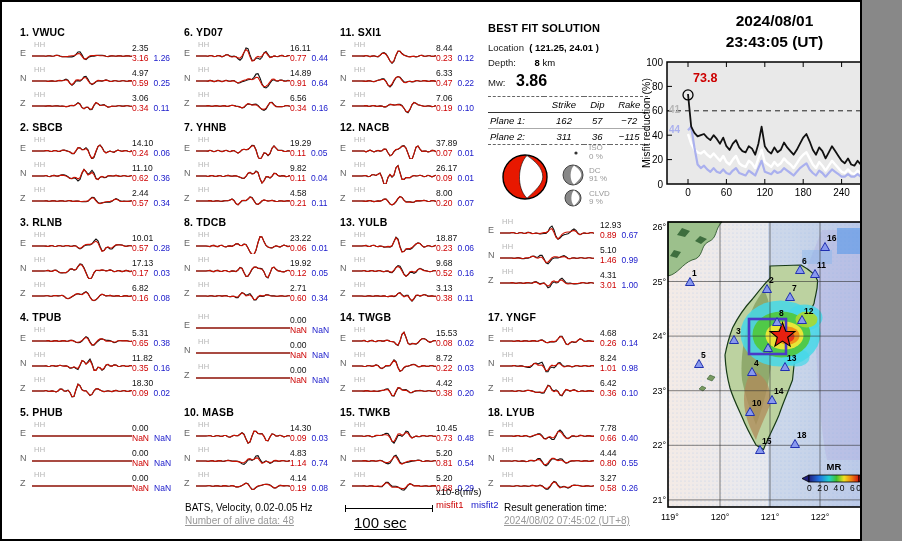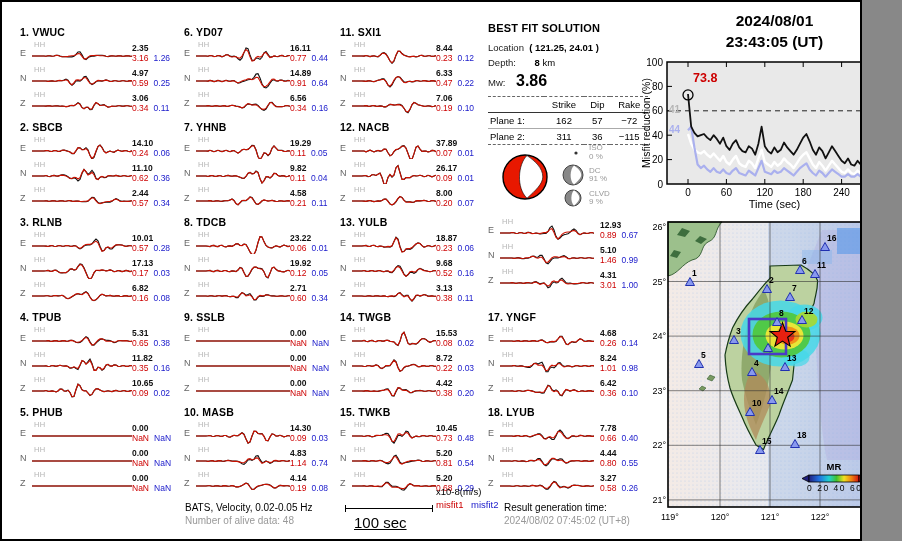--- a/index.html
+++ b/index.html
@@ -8,50 +8,50 @@
   
   .wf-col{position:absolute;top:24px;}
   .stn{height:95px;box-sizing:border-box;}
   .stn-h{font-size:10.5px;font-weight:bold;line-height:13px;letter-spacing:.2px;}
   .trace{display:flex;align-items:flex-end;height:25px;}
   .comp{width:12px;font-size:9px;color:#666;line-height:10px;padding-bottom:6px;}
   .wavebox{position:relative;flex:1;height:25px;}
   .hh{position:absolute;left:2px;top:1px;font-size:7.5px;color:#b5b5b5;letter-spacing:.3px;}
   .wave{position:absolute;left:0;bottom:0;}
   .nums{width:50px;font-size:8.5px;line-height:9.5px;padding-left:4px;padding-bottom:1px;}
-  .amp{color:#111;font-weight:bold;}
+  .amp{color:#111;}
   .m1{color:#cc0000;}
   .m2{color:#2020cc;margin-left:5px;}
   
   .bfs{position:absolute;left:486px;top:20px;width:168px;font-size:9.5px;}
   .bfs h1{font-size:11px;margin:0 0 8px 0;letter-spacing:.2px;}
   .bfs .row{margin:4px 0;}
   .lbl{color:#222;}
   .bold{font-weight:bold;margin-top:44px;}
   .mwval{font-size:16px;font-weight:bold;text-align:right;}
   table.planes{border-collapse:collapse;margin-top:6px;font-size:9.5px;width:160px;}
-  table.planes th,table.planes td{padding:2px 2px;text-align:center;font-weight:normal;}
+  table.planes th,table.planes td{padding:2px 2px;text-align:center;font-weight:normal;font-style:italic;}
   table.planes td.pl{text-align:left;}
   tr.hdr{border-top:1px dashed #666;border-bottom:1px solid #333;}
   tr.p1{border-bottom:1px solid #aaa;}
   tr.p2{border-bottom:1px dashed #666;}
   .mech{position:absolute;left:486px;top:142px;width:168px;height:72px;}
   .decomp{position:absolute;left:74px;top:0;font-size:8px;color:#999;}
   .decomp .d-item{display:flex;align-items:center;margin-bottom:3px;}
   .decomp .d-txt{margin-left:5px;line-height:8.5px;}
   
   .mf-title{position:absolute;left:665px;top:8px;width:215px;text-align:center;
             font-size:15.5px;font-weight:bold;line-height:21px;}
   #misfit-svg{position:absolute;left:640px;top:56px;}
   .xlab{position:absolute;left:665px;top:196px;width:215px;text-align:center;font-size:11px;}
   
   #map-svg{position:absolute;left:650px;top:218px;}
   
   .foot{position:absolute;font-size:10px;line-height:13px;}
-  .gray{color:#999;}
+  .gray{color:#999;text-decoration:underline;}
   .sbar{position:absolute;left:343px;top:503px;width:86px;height:7px;
         border-left:1.5px solid #000;border-right:1.5px solid #000;}
   .sbar:before{content:"";position:absolute;left:0;right:0;top:3px;border-top:1.5px solid #000;}
   .sbar-lab{position:absolute;left:352px;top:512px;font-size:15px;text-decoration:underline;}
   .units{position:absolute;left:434px;top:483px;font-size:9.5px;line-height:13px;}
 </style>
 </head>
 <body>
 
 <div class="page">
@@ -225,21 +225,21 @@
         <div class="trace">
           <div class="comp">Z</div>
           <div class="wavebox">
             <span class="hh">HH</span>
             <svg width="100" height="25" class="wave">
               <path d="M0 17 L2 17.0 L4 17.0 L6 17.0 L8 17.0 L10 17.0 L12 17.0 L14 16.5 L16 17.2 L18 17.4 L20 16.9 L22 17.3 L24 18.0 L26 17.0 L28 15.1 L30 15.1 L32 16.9 L34 17.1 L36 16.2 L38 18.5 L40 22.9 L42 22.5 L44 15.7 L46 10.2 L48 11.7 L50 15.7 L52 16.8 L54 16.7 L56 19.0 L58 21.5 L60 20.4 L62 16.9 L64 14.8 L66 14.9 L68 15.9 L70 17.1 L72 17.6 L74 17.2 L76 16.8 L78 17.2 L80 17.6 L82 16.9 L84 16.4 L86 17.0 L88 17.5 L90 17.0 L92 16.5 L94 17.1 L96 17.5 L98 16.9 L100 16.5" fill="none" stroke="#111111" stroke-width="1.1"></path>
               <path d="M0 17 L2 17.0 L4 17.0 L6 17.0 L8 17.0 L10 17.0 L12 17.0 L14 16.5 L16 17.3 L18 17.4 L20 16.9 L22 17.3 L24 18.0 L26 17.0 L28 15.1 L30 15.2 L32 17.0 L34 17.2 L36 16.3 L38 18.5 L40 22.7 L42 22.2 L44 15.5 L46 10.2 L48 11.8 L50 15.9 L52 17.0 L54 16.9 L56 19.1 L58 21.4 L60 20.2 L62 16.8 L64 14.8 L66 14.9 L68 16.0 L70 17.1 L72 17.6 L74 17.2 L76 16.8 L78 17.2 L80 17.6 L82 16.9 L84 16.4 L86 17.0 L88 17.5 L90 17.0 L92 16.5 L94 17.1 L96 17.5 L98 16.9 L100 16.5" fill="none" stroke="#cc1100" stroke-width="1.1"></path>
             </svg>
           </div>
           <div class="nums">
-            <div class="amp">10.65</div>
+            <div class="amp">18.30</div>
             <div><span class="m1">0.09</span><span class="m2">0.02</span></div>
           </div>
         </div>
       </div>
       <div class="stn">
         <div class="stn-h">5.  PHUB</div>
         <div class="trace">
           <div class="comp">E</div>
           <div class="wavebox">
             <span class="hh">HH</span>
@@ -413,21 +413,20 @@
               <path d="M0 17 L2 17.0 L4 17.0 L6 17.0 L8 17.0 L10 17.0 L12 17.2 L14 16.7 L16 16.8 L18 17.3 L20 17.1 L22 16.7 L24 16.8 L26 17.1 L28 16.9 L30 16.7 L32 17.3 L34 17.8 L36 17.4 L38 17.2 L40 18.0 L42 17.9 L44 15.6 L46 13.7 L48 14.9 L50 16.9 L52 16.5 L54 15.8 L56 17.9 L58 20.6 L60 20.2 L62 17.6 L64 16.4 L66 16.9 L68 16.7 L70 15.9 L72 16.0 L74 16.8 L76 17.0 L78 17.0 L80 17.2 L82 17.3 L84 16.9 L86 16.8 L88 17.2 L90 17.2 L92 16.8 L94 16.7" fill="none" stroke="#cc1100" stroke-width="1.1"></path>
             </svg>
           </div>
           <div class="nums">
             <div class="amp">2.71</div>
             <div><span class="m1">0.60</span><span class="m2">0.34</span></div>
           </div>
         </div>
       </div>
       <div class="stn">
-        <div class="stn-h">9.  SSLB</div>
         <div class="trace">
           <div class="comp">E</div>
           <div class="wavebox">
             <span class="hh">HH</span>
             <svg width="94" height="25" class="wave">
               <path d="M0 17 L94 17" fill="none" stroke="#111111" stroke-width="1.1"></path>
               <path d="M0 17 L94 17" fill="none" stroke="#cc1100" stroke-width="1.1"></path>
             </svg>
           </div>
           <div class="nums">
@@ -987,21 +986,20 @@
       <text x="84.4" y="138" text-anchor="middle" font-size="10" font-family="Liberation Sans, sans-serif">60</text>
       <text x="122.8" y="138" text-anchor="middle" font-size="10" font-family="Liberation Sans, sans-serif">120</text>
       <text x="161.2" y="138" text-anchor="middle" font-size="10" font-family="Liberation Sans, sans-serif">180</text>
       <text x="199.6" y="138" text-anchor="middle" font-size="10" font-family="Liberation Sans, sans-serif">240</text>
       <text x="238" y="138" text-anchor="middle" font-size="10" font-family="Liberation Sans, sans-serif">300</text>
       <text x="8" y="65" text-anchor="middle" font-size="10.5" font-family="Liberation Sans, sans-serif" transform="rotate(-90 8 65)">Misfit reduction (%)</text>
       <text x="51" y="23.52" font-size="12.5" font-weight="bold" fill="#cc0000">73.8</text>
       <text x="27" y="55.24" font-size="10" font-weight="bold" fill="#b5b5b5">41</text>
       <text x="27" y="74.76" font-size="10" font-weight="bold" fill="#aab0ee">44</text>
     </svg>
-  <div class="xlab">Time (sec)</div>
 
   <svg id="map-svg" width="252" height="310">
       <defs>
         <pattern id="stip" width="4" height="4" patternUnits="userSpaceOnUse">
           <circle cx="1" cy="1" r="0.6" fill="#8fb4e6"></circle>
         </pattern>
         <linearGradient id="sea" x1="0" y1="0" x2="1" y2="0">
           <stop offset="0" stop-color="#f4ebe6"></stop>
           <stop offset="0.55" stop-color="#e4e8f0"></stop>
           <stop offset="1" stop-color="#c3cdec"></stop>

